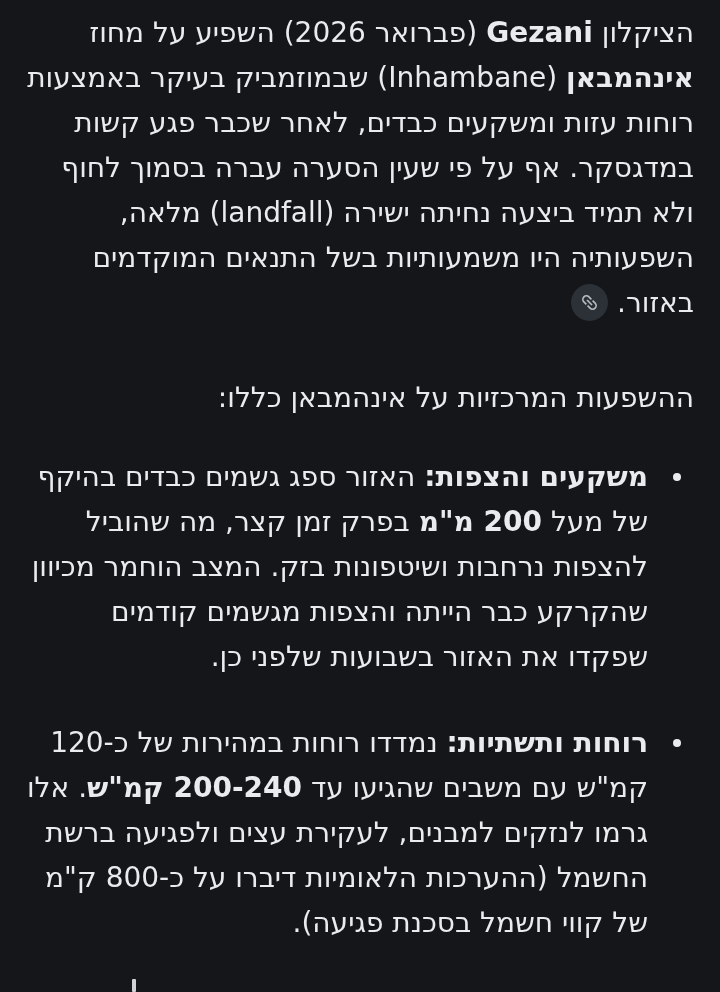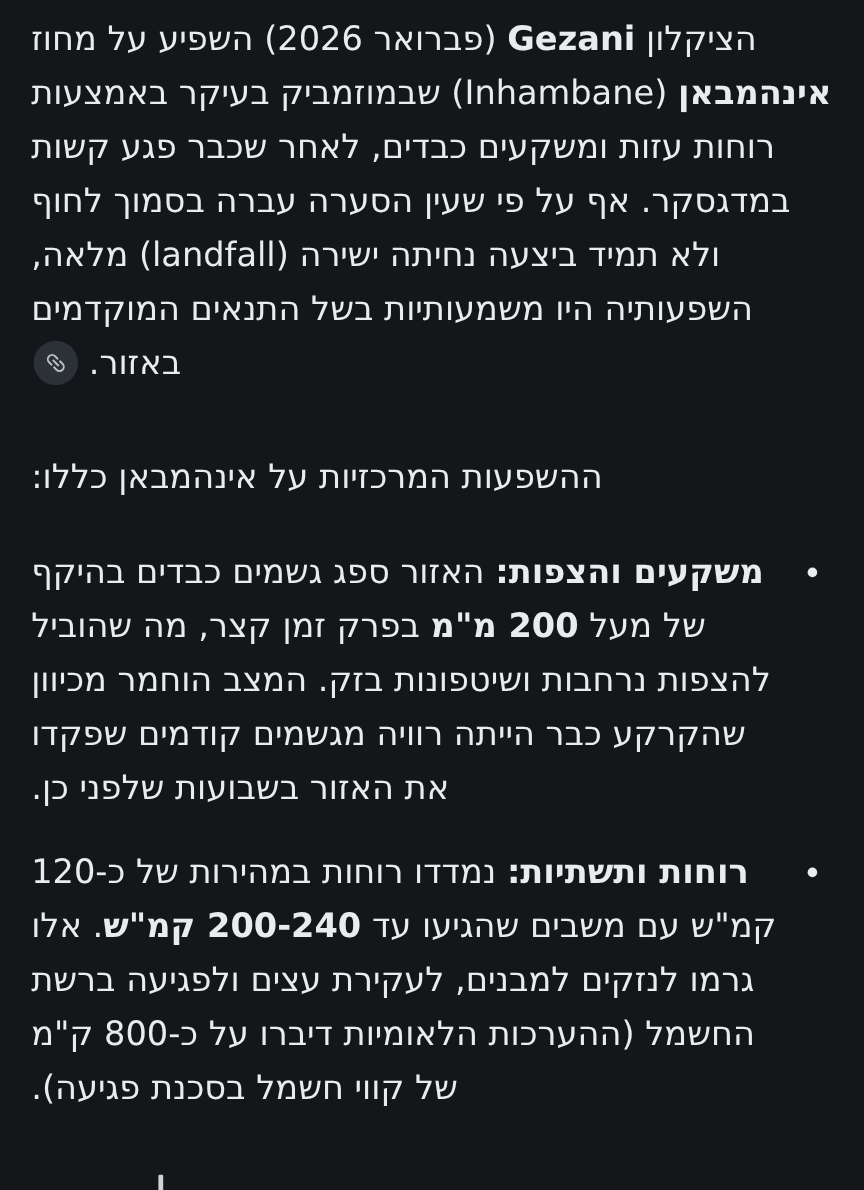--- a/index.html
+++ b/index.html
@@ -13,35 +13,35 @@
     background: #14161a;
     position: relative;
     font-family: "DejaVu Sans", "Liberation Sans", sans-serif;
   }
   .content {
     direction: rtl;
     padding: 10px 26px 0 26px;
     color: #e9ebee;
     font-size: 28px;
     line-height: 45px;
-    text-align: left;
+    text-align: right;
   }
   .para { margin: 0; }
   .b { font-weight: 700; }
   .heading { margin: 50px 0 0 0; }
   ul.impact-list {
     margin: 34px 0 0 0;
     padding: 0;
     list-style: none;
   }
   ul.impact-list > li {
     position: relative;
     padding-right: 46px;
   }
-  ul.impact-list > li + li { margin-top: 25px; }
+  ul.impact-list > li + li { margin-top: 41px; }
   ul.impact-list > li::before {
     content: "";
     position: absolute;
     right: 13px;
     top: 19px;
     width: 8px;
     height: 8px;
     border-radius: 50%;
     background: #e9ebee;
   }
@@ -81,19 +81,19 @@
   <p class="para"><span>הציקלון </span><span class="b">Gezani</span><span> (פברואר 2026) השפיע על מחוז </span><span class="b">אינהמבאן</span><span> (Inhambane) שבמוזמביק בעיקר באמצעות רוחות עזות ומשקעים כבדים, לאחר שכבר פגע קשות במדגסקר. אף על פי שעין הסערה עברה בסמוך לחוף ולא תמיד ביצעה נחיתה ישירה (landfall) מלאה, השפעותיה היו משמעותיות בשל התנאים המוקדמים באזור.</span><button class="cite-chip" type="button">
         <svg width="21" height="21" viewBox="0 0 24 24" aria-hidden="true">
         <path fill="#b7bcc3" d="M3.9 12a3.1 3.1 0 0 1 3.1-3.1h4V7H7a5 5 0 0 0 0 10h4v-1.9H7A3.1 3.1 0 0 1 3.9 12zm13.1-5h-4v1.9h4a3.1 3.1 0 0 1 0 6.2h-4V17h4a5 5 0 0 0 0-10z"></path>
         <rect x="8" y="11.05" width="8" height="1.9" fill="#b7bcc3"></rect>
       </svg>
       </button></p>
 
   <p class="heading">ההשפעות המרכזיות על אינהמבאן כללו:</p>
 
   <ul class="impact-list">
-    <li><span class="b">משקעים והצפות:</span><span> האזור ספג גשמים כבדים בהיקף של מעל </span><span class="b">200 מ"מ</span><span> בפרק זמן קצר, מה שהוביל להצפות נרחבות ושיטפונות בזק. המצב הוחמר מכיוון שהקרקע כבר הייתה רוויה מגשמים קודמים שפקדו את האזור בשבועות שלפני כן.</span></li>
+    <li><span class="b">משקעים והצפות:</span><span> האזור ספג גשמים כבדים בהיקף של מעל </span><span class="b">200 מ"מ</span><span> בפרק זמן קצר, מה שהוביל להצפות נרחבות ושיטפונות בזק. המצב הוחמר מכיוון שהקרקע כבר הייתה והצפות מגשמים קודמים שפקדו את האזור בשבועות שלפני כן.</span></li>
     <li><span class="b">רוחות ותשתיות:</span><span> נמדדו רוחות במהירות של כ-120 קמ"ש עם משבים שהגיעו עד </span><span class="b">200-240 קמ"ש</span><span>. אלו גרמו לנזקים למבנים, לעקירת עצים ולפגיעה ברשת החשמל (ההערכות הלאומיות דיברו על כ-800 ק"מ של קווי חשמל בסכנת פגיעה).</span></li>
   </ul>
 
 </div>
 
 <div class="clip-frag"></div>
 
 </body></html>

